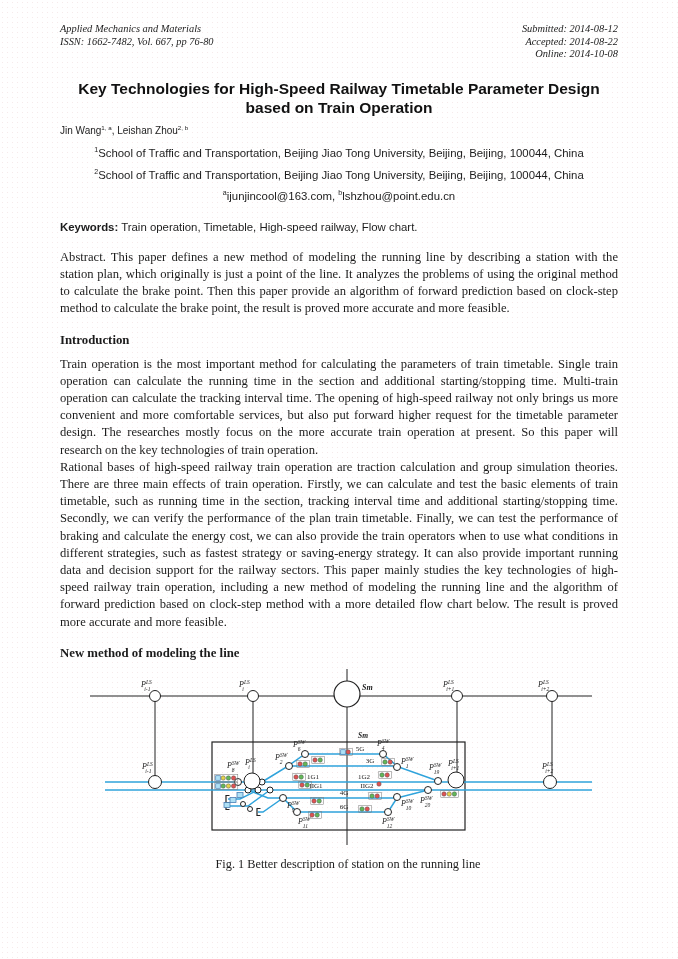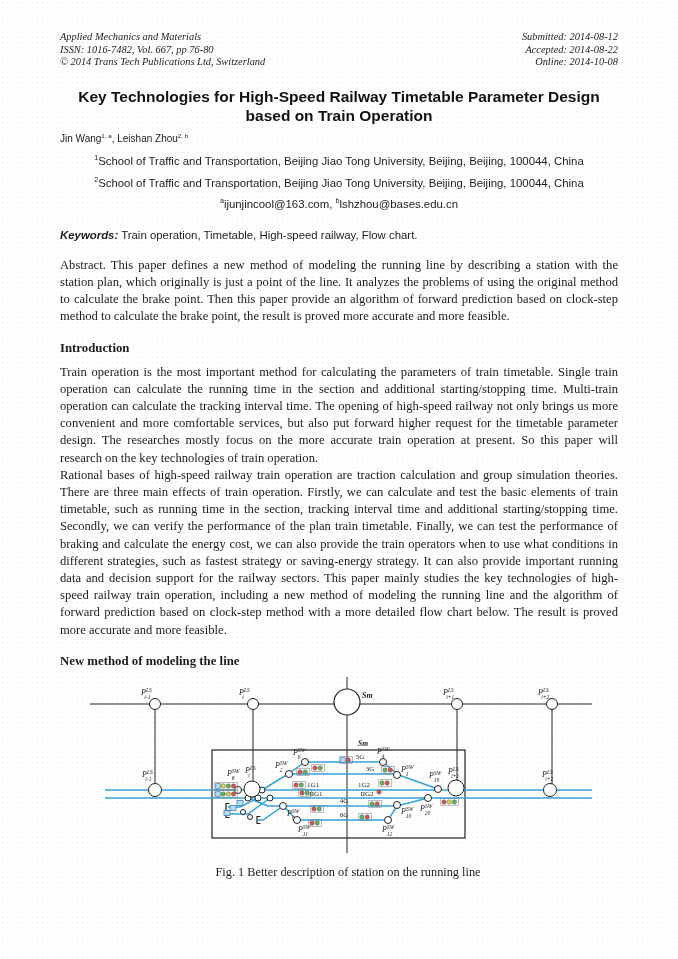--- a/index.html
+++ b/index.html
@@ -5,52 +5,51 @@
   html,body{margin:0;padding:0;}
   body{background:#fff;}
   .page{
     position:relative;width:678px;height:959px;overflow:hidden;margin:0;
     background:#ffffff;
     background-image:radial-gradient(circle,#f7e9ea 0.7px,transparent 0.9px);
     background-size:5px 5px;
     font-family:"Liberation Serif",serif;color:#1c1c1c;
   }
   .inner{margin:0 60px;}
-  .header{display:flex;justify-content:space-between;padding-top:31px;
+  .header{display:flex;justify-content:space-between;padding-top:23px;
     font-style:italic;font-size:10.4px;line-height:1.22;color:#222;}
   .h-right{text-align:right;}
   .title{margin:18px auto 0;max-width:560px;text-align:center;
     font-family:"Liberation Sans",sans-serif;font-weight:bold;font-size:15.5px;line-height:1.25;color:#111;}
   .authors{margin-top:7px;font-family:"Liberation Sans",sans-serif;font-size:10px;}
   .affil{margin-top:11px;text-align:center;font-family:"Liberation Sans",sans-serif;font-size:11.4px;}
   .affil + .affil{margin-top:10px;}
   .emails{margin-top:9px;text-align:center;font-family:"Liberation Sans",sans-serif;font-size:11.4px;}
   sup{font-size:62%;line-height:0;}
   .keywords{margin-top:19px;font-family:"Liberation Sans",sans-serif;font-size:11.4px;}
-  .keywords b{font-weight:bold;font-style:italic;}
+  .keywords b{font-weight:bold;}
   .abstract{margin:16px 0 0;font-size:12.6px;line-height:17.2px;text-align:justify;}
   .abstract b{font-weight:normal;}
   h2.sec{margin:15px 0 8px;font-size:12.8px;font-weight:bold;font-family:"Liberation Serif",serif;}
   p.body{margin:0;font-size:12.6px;line-height:17.2px;text-align:justify;}
   .figwrap{margin-top:5px;}
   #fig-svg{display:block;}
   #fig-svg text{font-family:"Liberation Serif",serif;}
   .caption{margin-top:2px;text-align:center;font-size:12.3px;padding-left:18px;}
 </style>
 </head>
 <body>
 
 <div class="page">
   <div class="inner">
 
     <div class="header">
       <div class="h-left">
         <div>Applied Mechanics and Materials</div>
-        <div>ISSN: 1016-7482, Vol. 667, pp 76-80</div>
-        <div>© 2014 Trans Tech Publications Ltd, Switzerland</div>
+        <div>ISSN: 1662-7482, Vol. 667, pp 76-80</div>
       </div>
       <div class="h-right">
         <div>Submitted: 2014-08-12</div>
         <div>Accepted: 2014-08-22</div>
         <div>Online: 2014-10-08</div>
       </div>
     </div>
 
     <div class="title">Key Technologies for High-Speed Railway Timetable Parameter Design based on Train Operation</div>
 
@@ -59,21 +58,21 @@
     </div>
 
     <div class="affil">
       <sup>1</sup><span>School of Traffic and Transportation, Beijing Jiao Tong University, Beijing, Beijing, 100044, China</span>
     </div>
     <div class="affil">
       <sup>2</sup><span>School of Traffic and Transportation, Beijing Jiao Tong University, Beijing, Beijing, 100044, China</span>
     </div>
 
     <div class="emails">
-      <sup>a</sup><span>ijunjincool@163.com</span><span>, </span><sup>b</sup><span>lshzhou@bases.edu.cn</span>
+      <sup>a</sup><span>ijunjincool@163.com</span><span>, </span><sup>b</sup><span>lshzhou@point.edu.cn</span>
     </div>
 
     <div class="keywords">
       <b>Keywords:</b><span> Train operation, Timetable, High-speed railway, Flow chart.</span>
     </div>
 
     <p class="abstract">
       <b>Abstract.</b><span> This paper defines a new method of modeling the running line by describing a station with the station plan, which originally is just a point of the line. It analyzes the problems of using the original method to calculate the brake point. Then this paper provide an algorithm of forward prediction based on clock-step method to calculate the brake point, the result is proved more accurate and more feasible.</span>
     </p>
 

